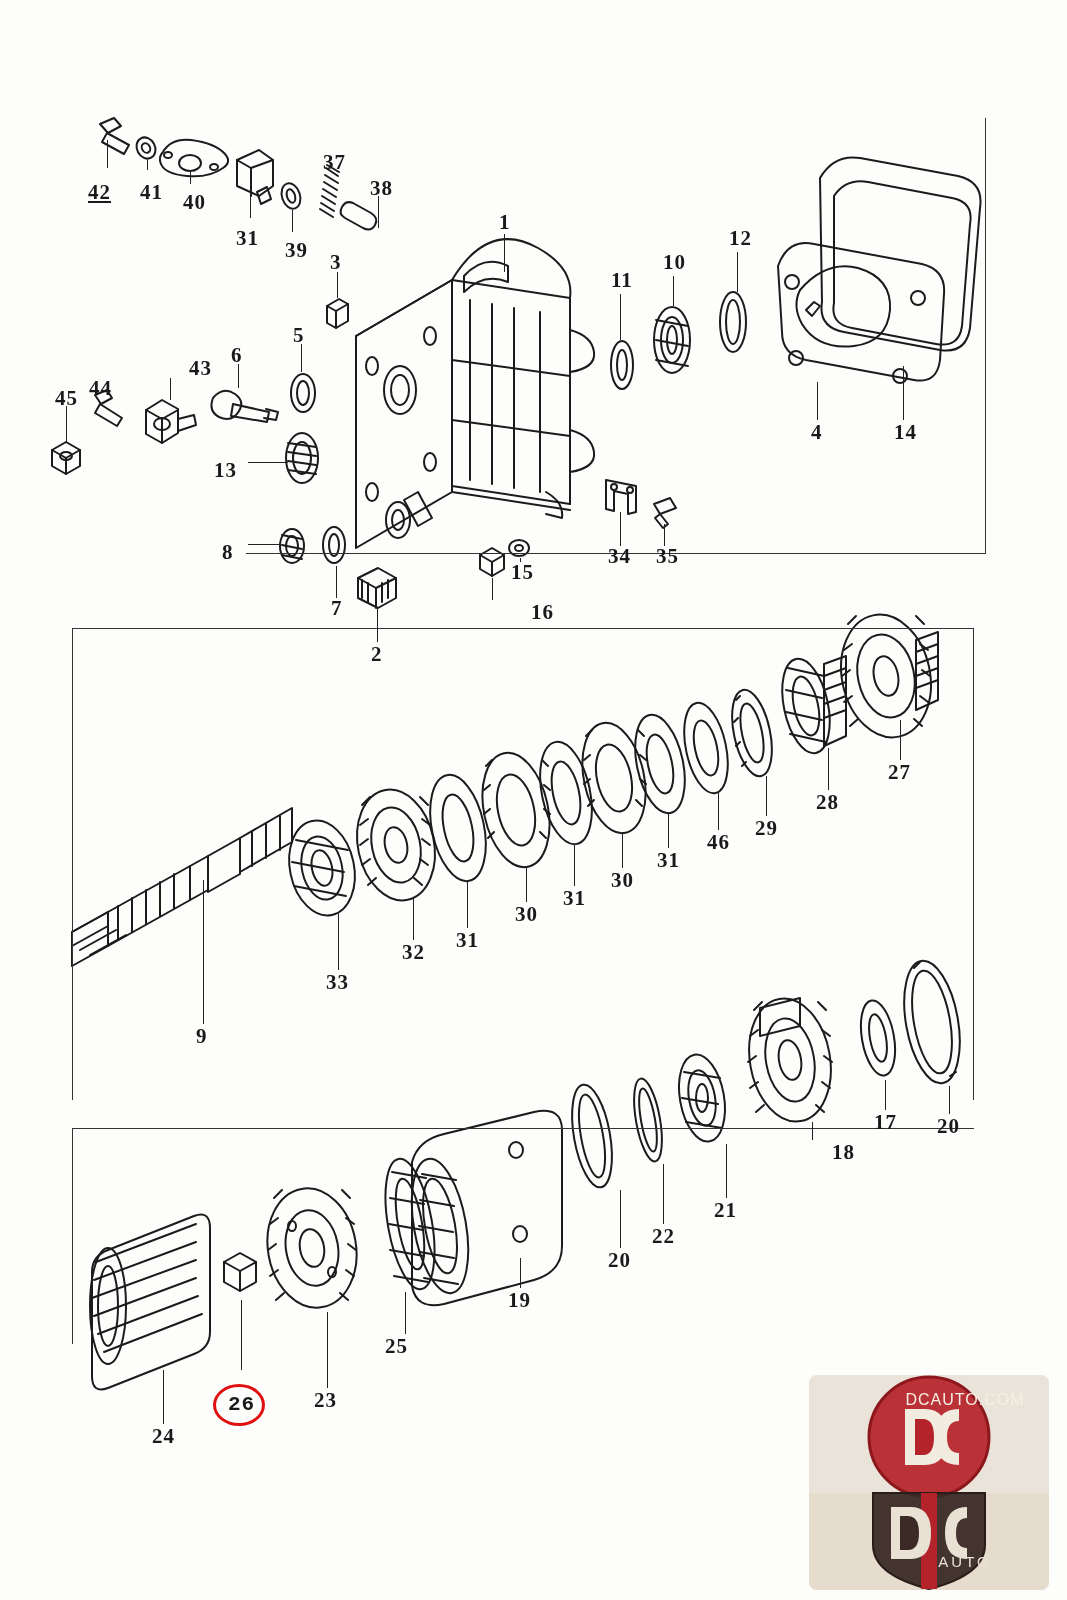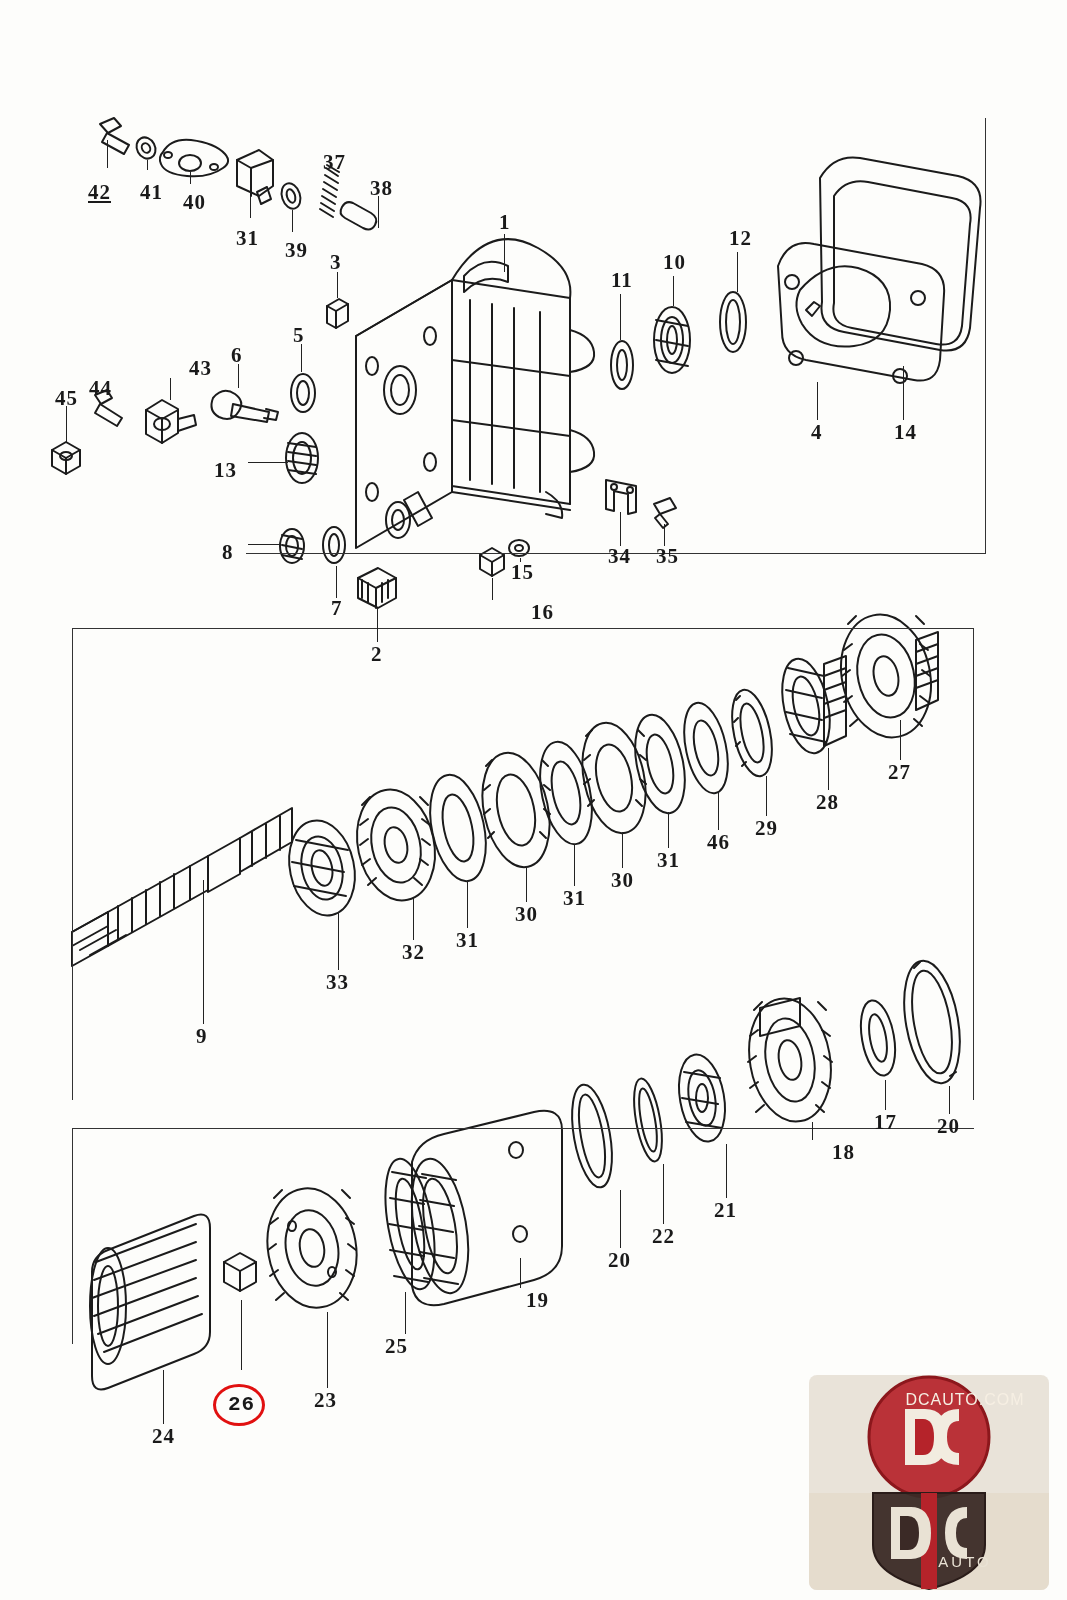--- a/index.html
+++ b/index.html
@@ -517,21 +517,21 @@
   <div class="callout" style="left:657px; top:850px;">31</div>
   <div class="callout" style="left:707px; top:832px;">46</div>
   <div class="callout" style="left:755px; top:818px;">29</div>
   <div class="callout" style="left:816px; top:792px;">28</div>
   <div class="callout" style="left:888px; top:762px;">27</div>
 
   <div class="callout" style="left:152px; top:1426px;">24</div>
   <div class="callout" style="left:228px; top:1394px;font-family:Liberation Mono, monospace;">26</div>
   <div class="callout" style="left:314px; top:1390px;">23</div>
   <div class="callout" style="left:385px; top:1336px;">25</div>
-  <div class="callout" style="left:508px; top:1290px;margin-left:18px;">19</div>
+  <div class="callout" style="left:508px; top:1290px;">19</div>
   <div class="callout" style="left:608px; top:1250px;">20</div>
   <div class="callout" style="left:652px; top:1226px;">22</div>
   <div class="callout" style="left:714px; top:1200px;">21</div>
   <div class="callout" style="left:800px; top:1142px;margin-left:32px;">18</div>
   <div class="callout" style="left:874px; top:1112px;">17</div>
   <div class="callout" style="left:937px; top:1116px;">20</div>
 
   <div id="watermark">
     <svg viewBox="0 0 240 215" width="240" height="215" xmlns="http://www.w3.org/2000/svg">
       <defs>

